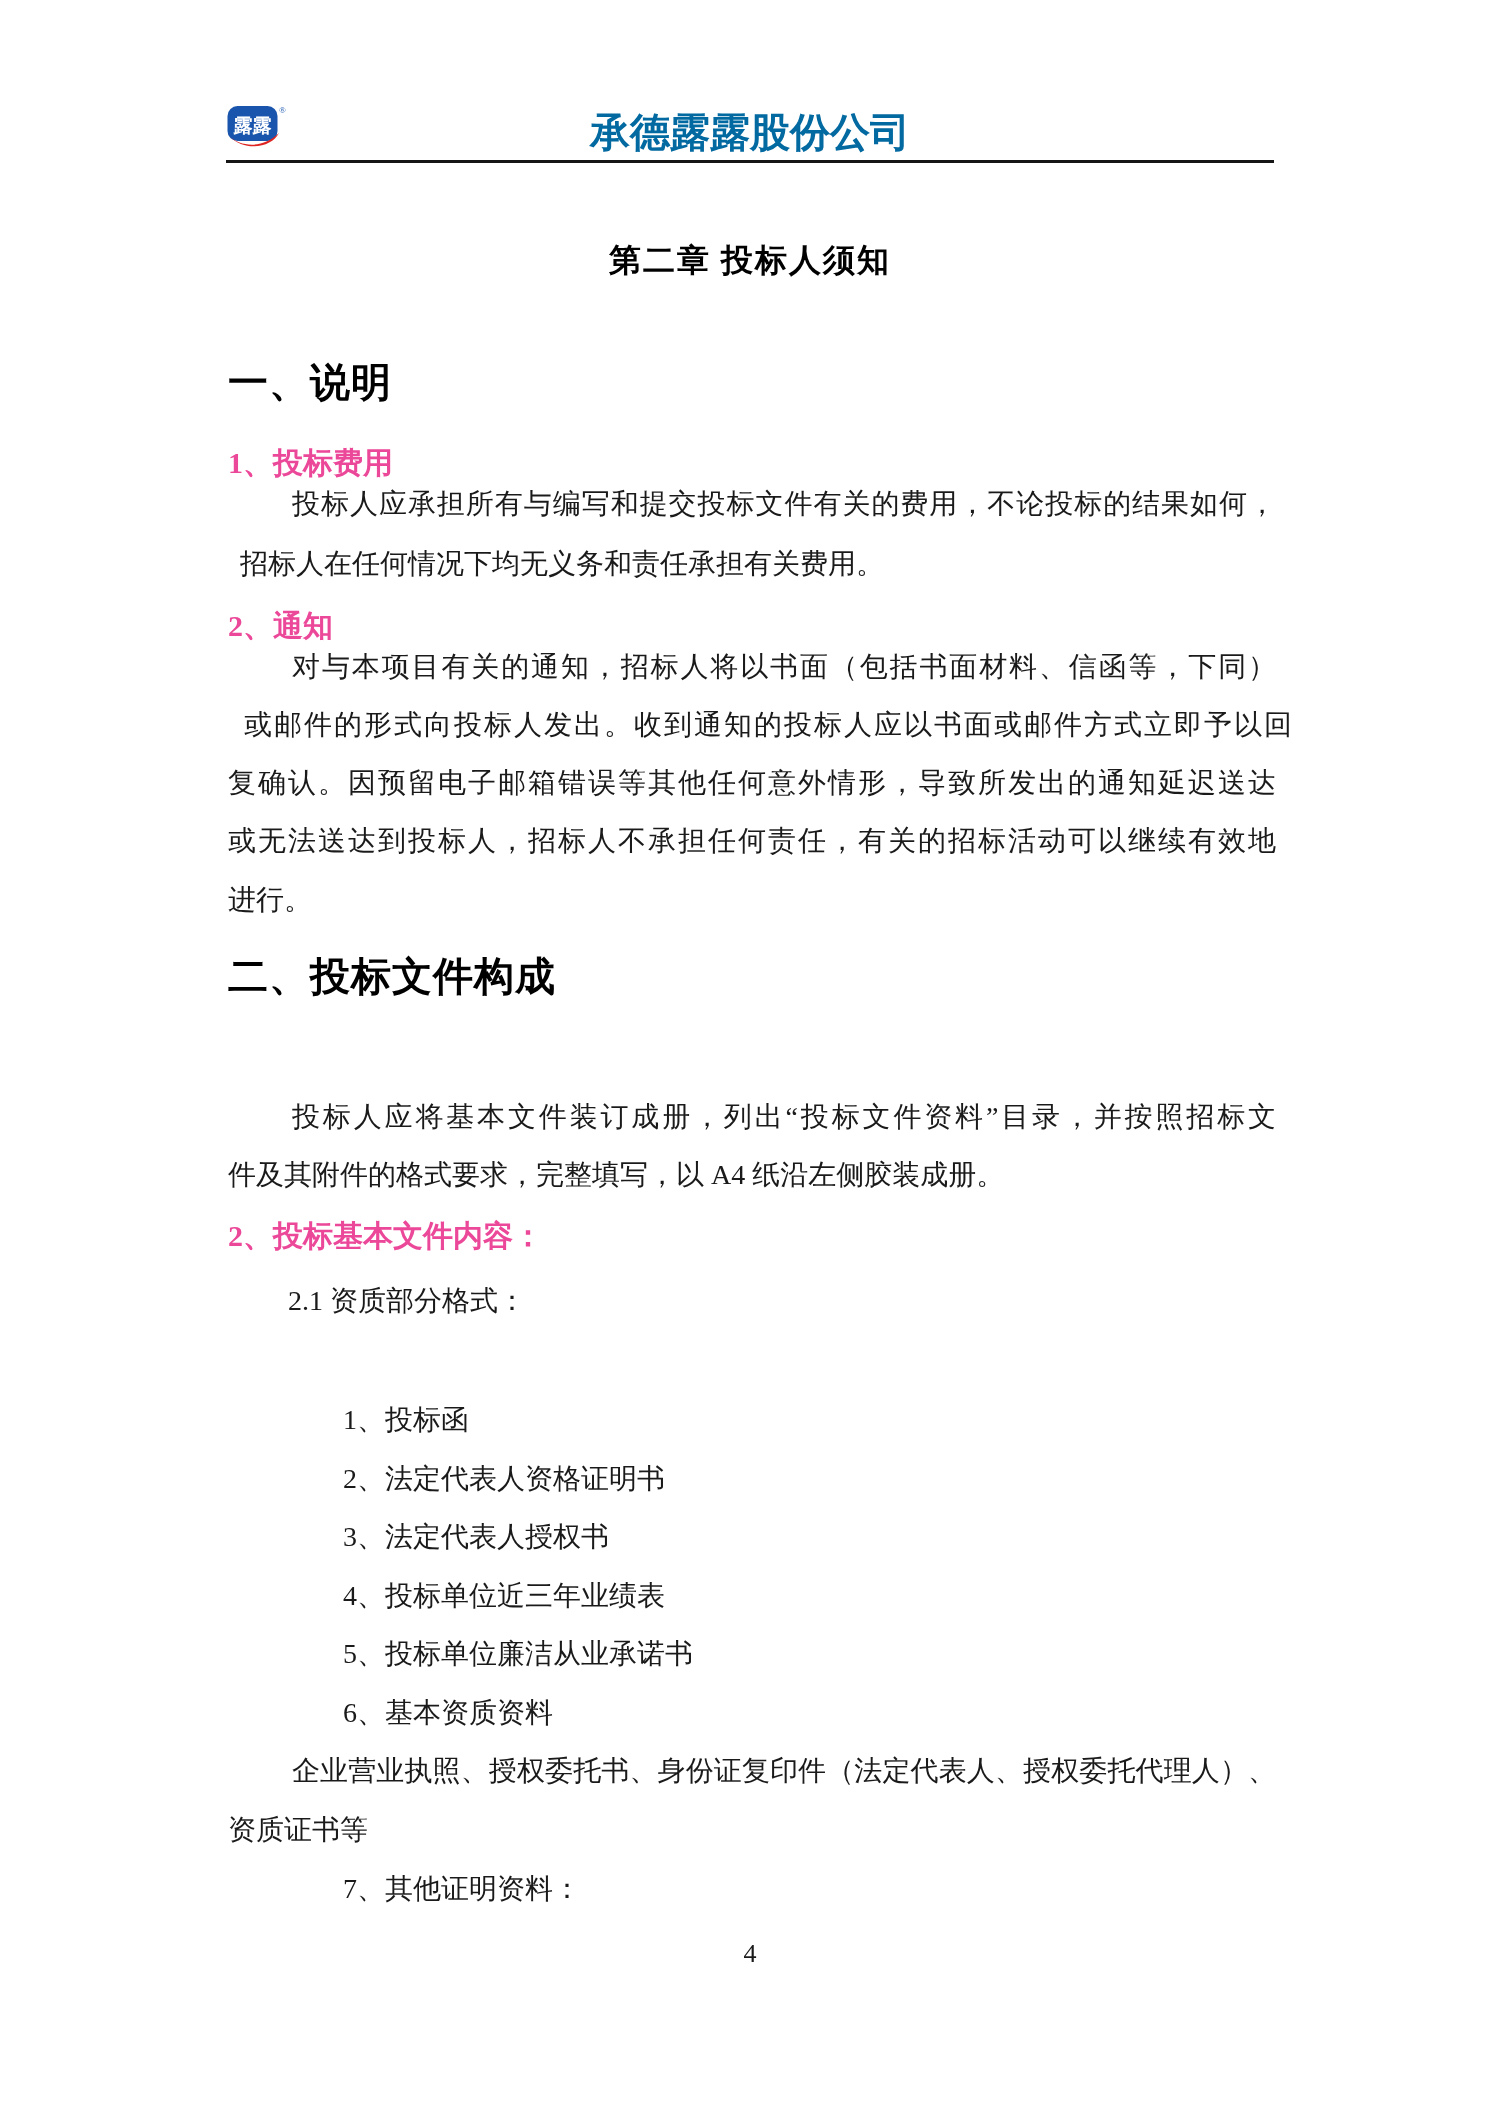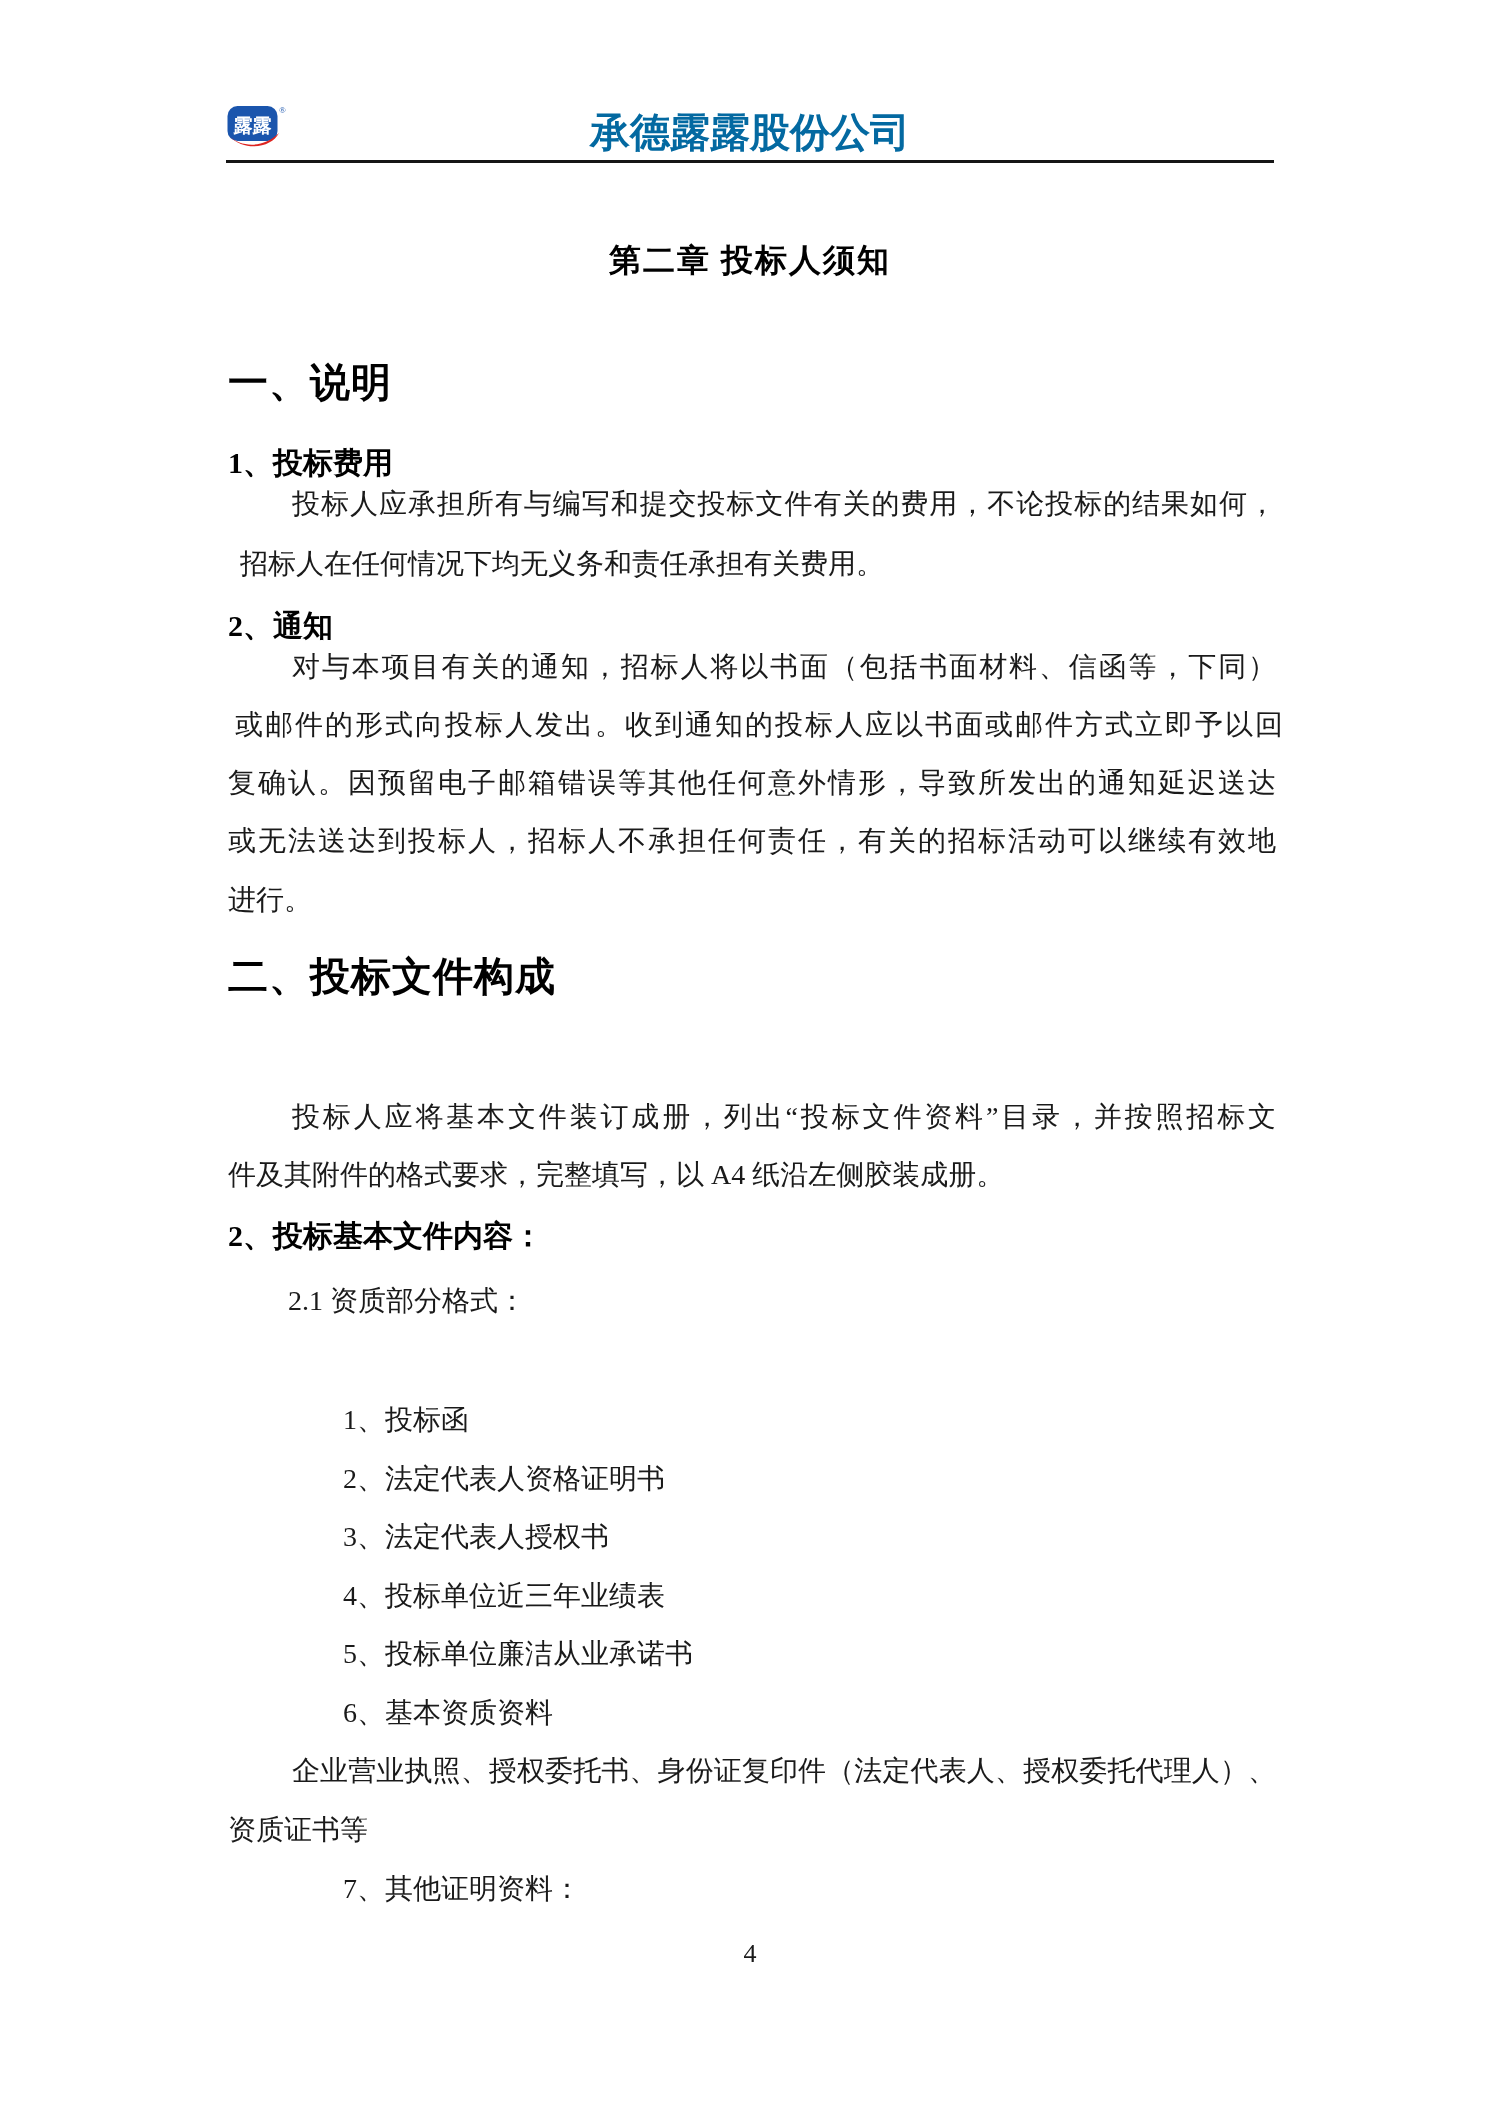--- a/index.html
+++ b/index.html
@@ -4,21 +4,21 @@
 <style>
   html,body { margin:0; padding:0; background:#ffffff; }
   .page {
     position:relative; width:1500px; height:2121px; background:#ffffff;
     font-family:"Liberation Serif","DejaVu Serif",serif; color:#1a1a1a;
     overflow:hidden;
   }
   .abs { position:absolute; }
   .body-line { font-size:28px; line-height:1.2; white-space:nowrap; }
   .just { white-space:normal; text-align:justify; text-align-last:justify; overflow:hidden; height:38px; }
-  .sub-head { font-size:30px; font-weight:bold; line-height:1.2; white-space:nowrap; color:#000000; }
+  .sub-head { font-size:30px; font-weight:bold; line-height:1.2; white-space:nowrap; color:#ec4899; }
   .big-head { font-size:40px; font-weight:bold; line-height:1.15; white-space:nowrap; color:#000; letter-spacing:1px; }
   .chapter-title {
     left:0; right:0; text-align:center; font-size:32px; font-weight:bold;
     letter-spacing:2px; color:#000; line-height:1.15;
   }
   .company-name {
     left:0; right:0; top:110px; text-align:center;
     font-family:"Liberation Sans","DejaVu Sans",sans-serif;
     font-size:40px; font-weight:bold; color:#0369a1; line-height:1.1;
   }
@@ -45,21 +45,21 @@
   <div class="abs chapter-title" style="top:242px;">第二章 投标人须知</div>
 
   <div class="abs big-head" style="left:228px; top:360px;">一、说明</div>
 
   <div class="abs sub-head" style="left:228px; top:445px;">1、投标费用</div>
   <div class="abs body-line just" style="left:292px; top:487px; width:984px;">投标人应承担所有与编写和提交投标文件有关的费用，不论投标的结果如何，</div>
   <div class="abs body-line" style="left:228px; top:547px;margin-left:12px;">招标人在任何情况下均无义务和责任承担有关费用。</div>
 
   <div class="abs sub-head" style="left:228px; top:608px;">2、通知</div>
   <div class="abs body-line just" style="left:292px; top:650px; width:984px;">对与本项目有关的通知，招标人将以书面（包括书面材料、信函等，下同）</div>
-  <div class="abs body-line just" style="left:235px; top:708px; width:1048px;">或邮件的形式向投标人发出。收到通知的投标人应以书面或邮件方式立即予以回</div>
+  <div class="abs body-line just" style="left:244px; top:708px; width:1048px;">或邮件的形式向投标人发出。收到通知的投标人应以书面或邮件方式立即予以回</div>
   <div class="abs body-line just" style="left:228px; top:824px; width:1048px;">或无法送达到投标人，招标人不承担任何责任，有关的招标活动可以继续有效地</div>
   <div class="abs body-line just" style="left:228px; top:766px; width:1048px;">复确认。因预留电子邮箱错误等其他任何意外情形，导致所发出的通知延迟送达</div>
   <div class="abs body-line" style="left:228px; top:883px;">进行。</div>
 
   <div class="abs big-head" style="left:228px; top:954px;">二、投标文件构成</div>
 
   <div class="abs body-line just" style="left:292px; top:1100px; width:984px;">投标人应将基本文件装订成册，列出“投标文件资料”目录，并按照招标文</div>
   <div class="abs body-line" style="left:228px; top:1158px;">件及其附件的格式要求，完整填写，以 A4 纸沿左侧胶装成册。</div>
 
   <div class="abs sub-head" style="left:228px; top:1218px;">2、投标基本文件内容：</div>

